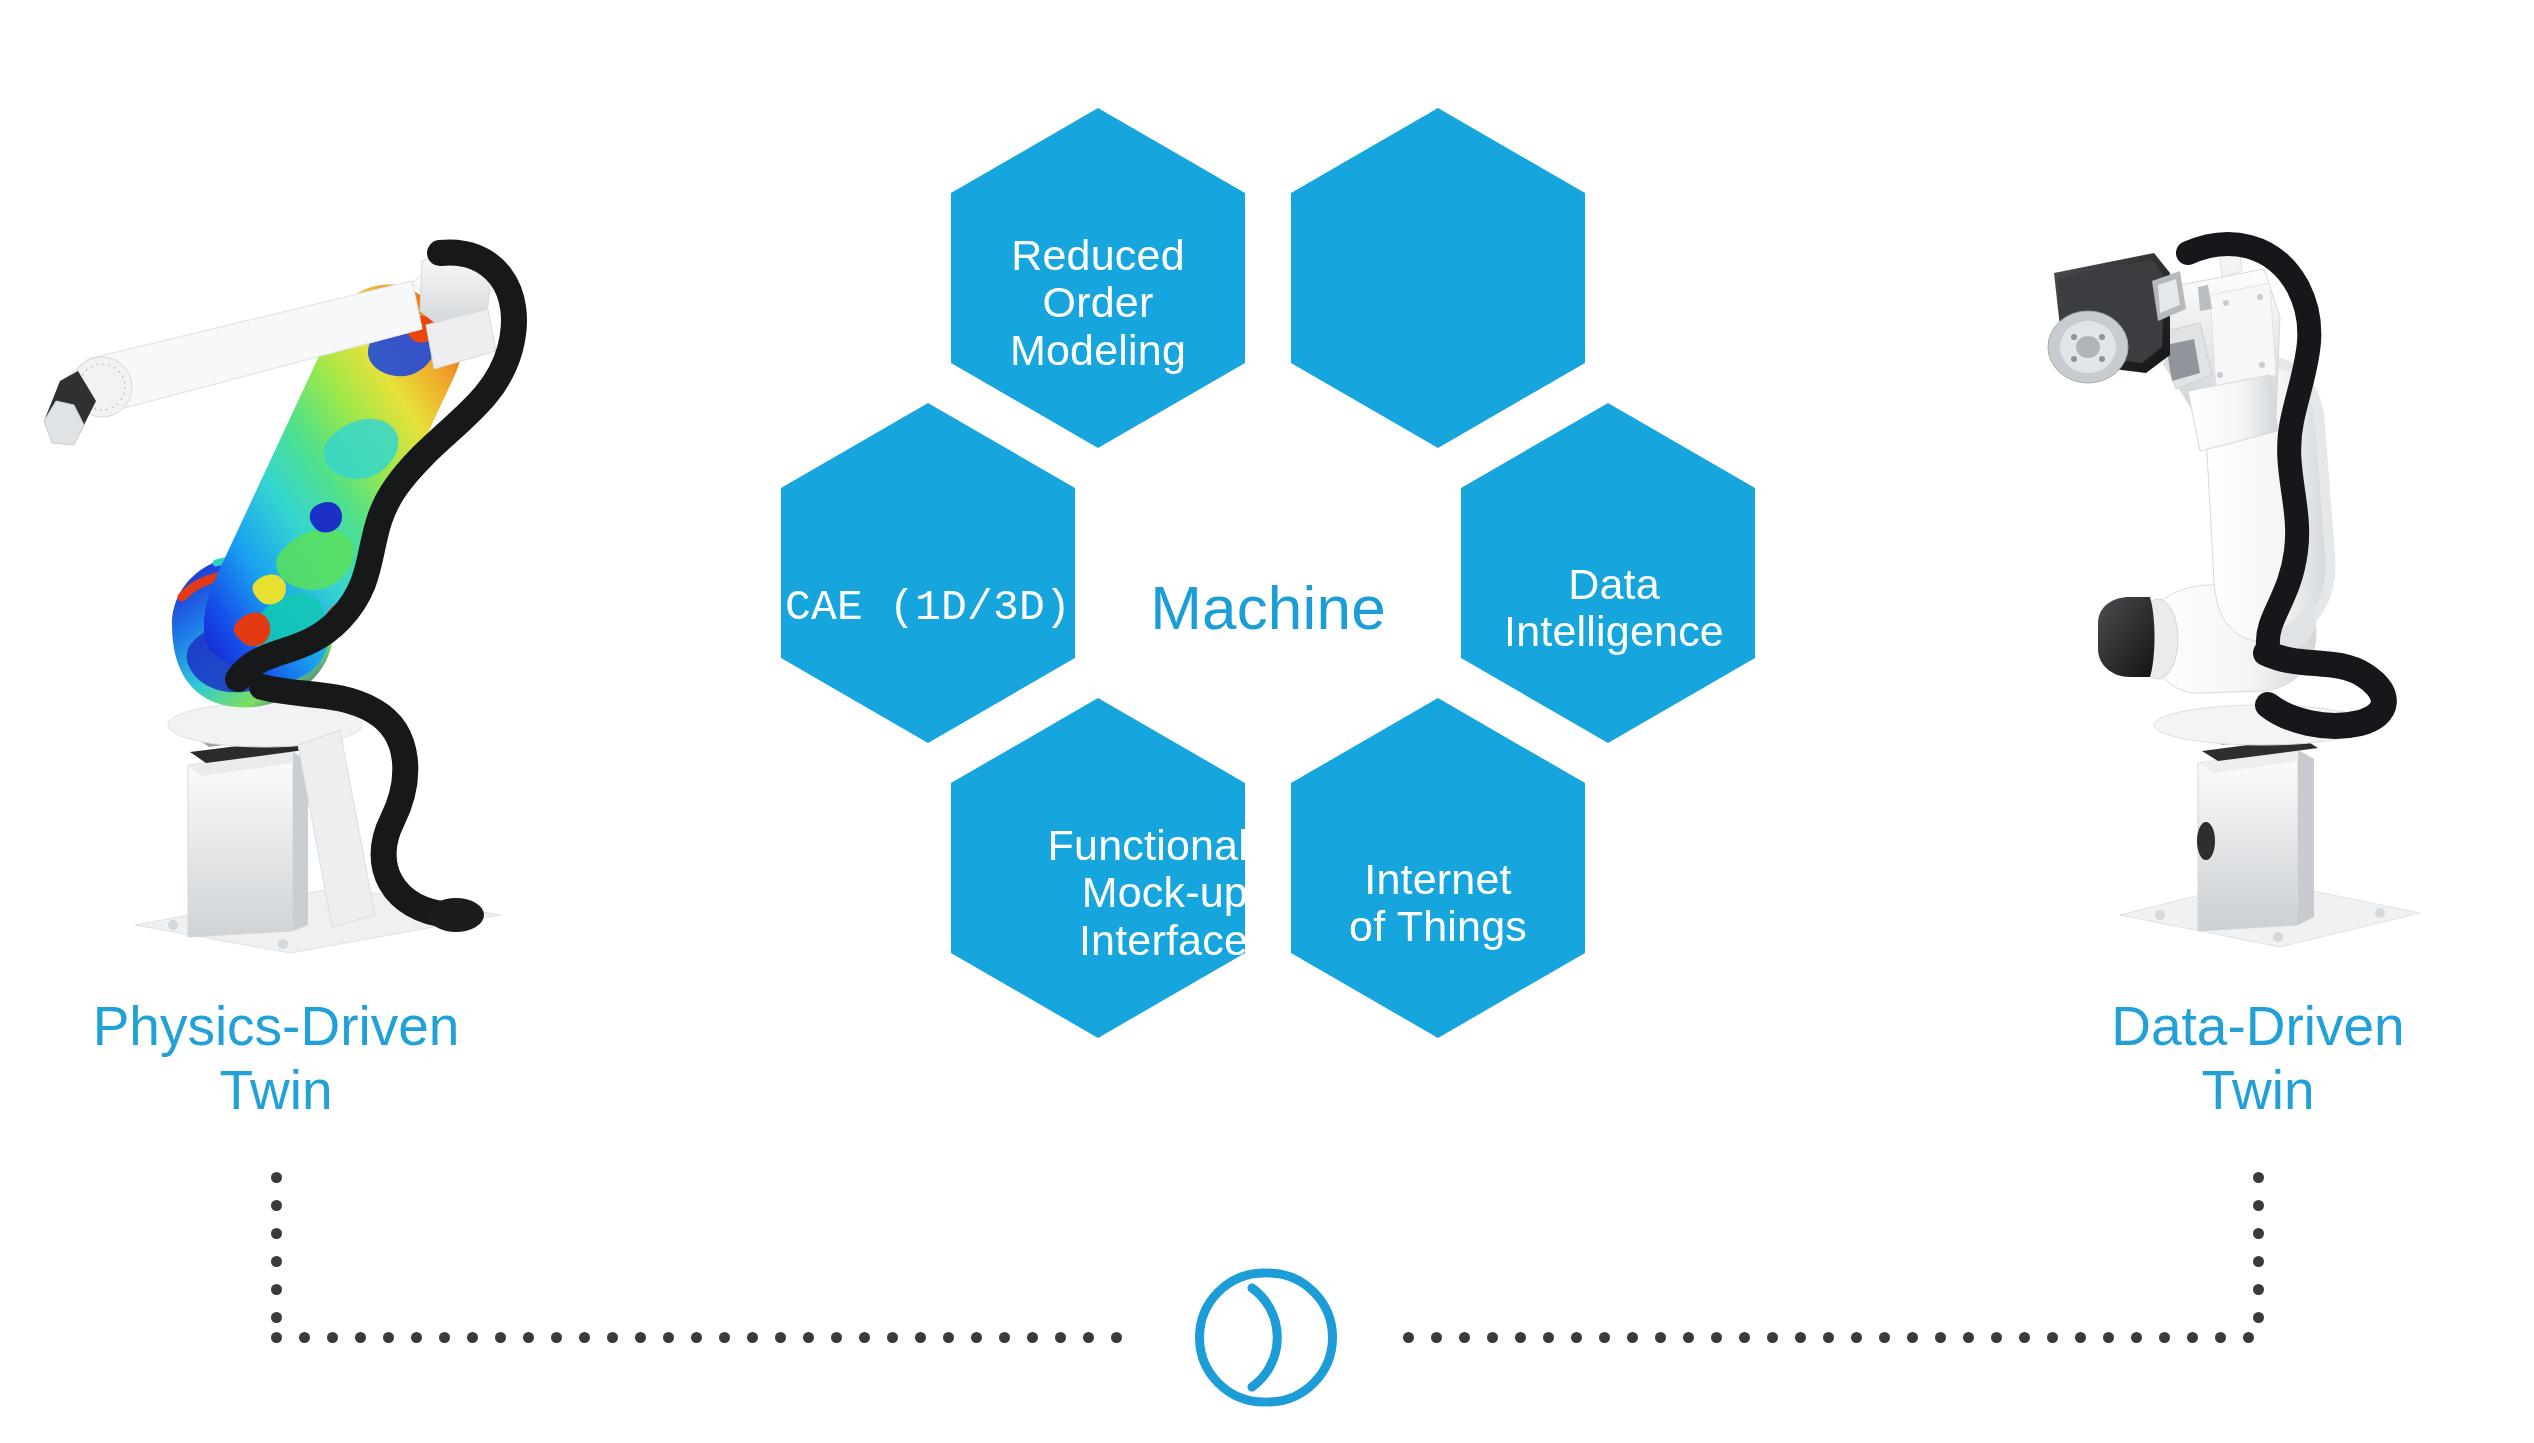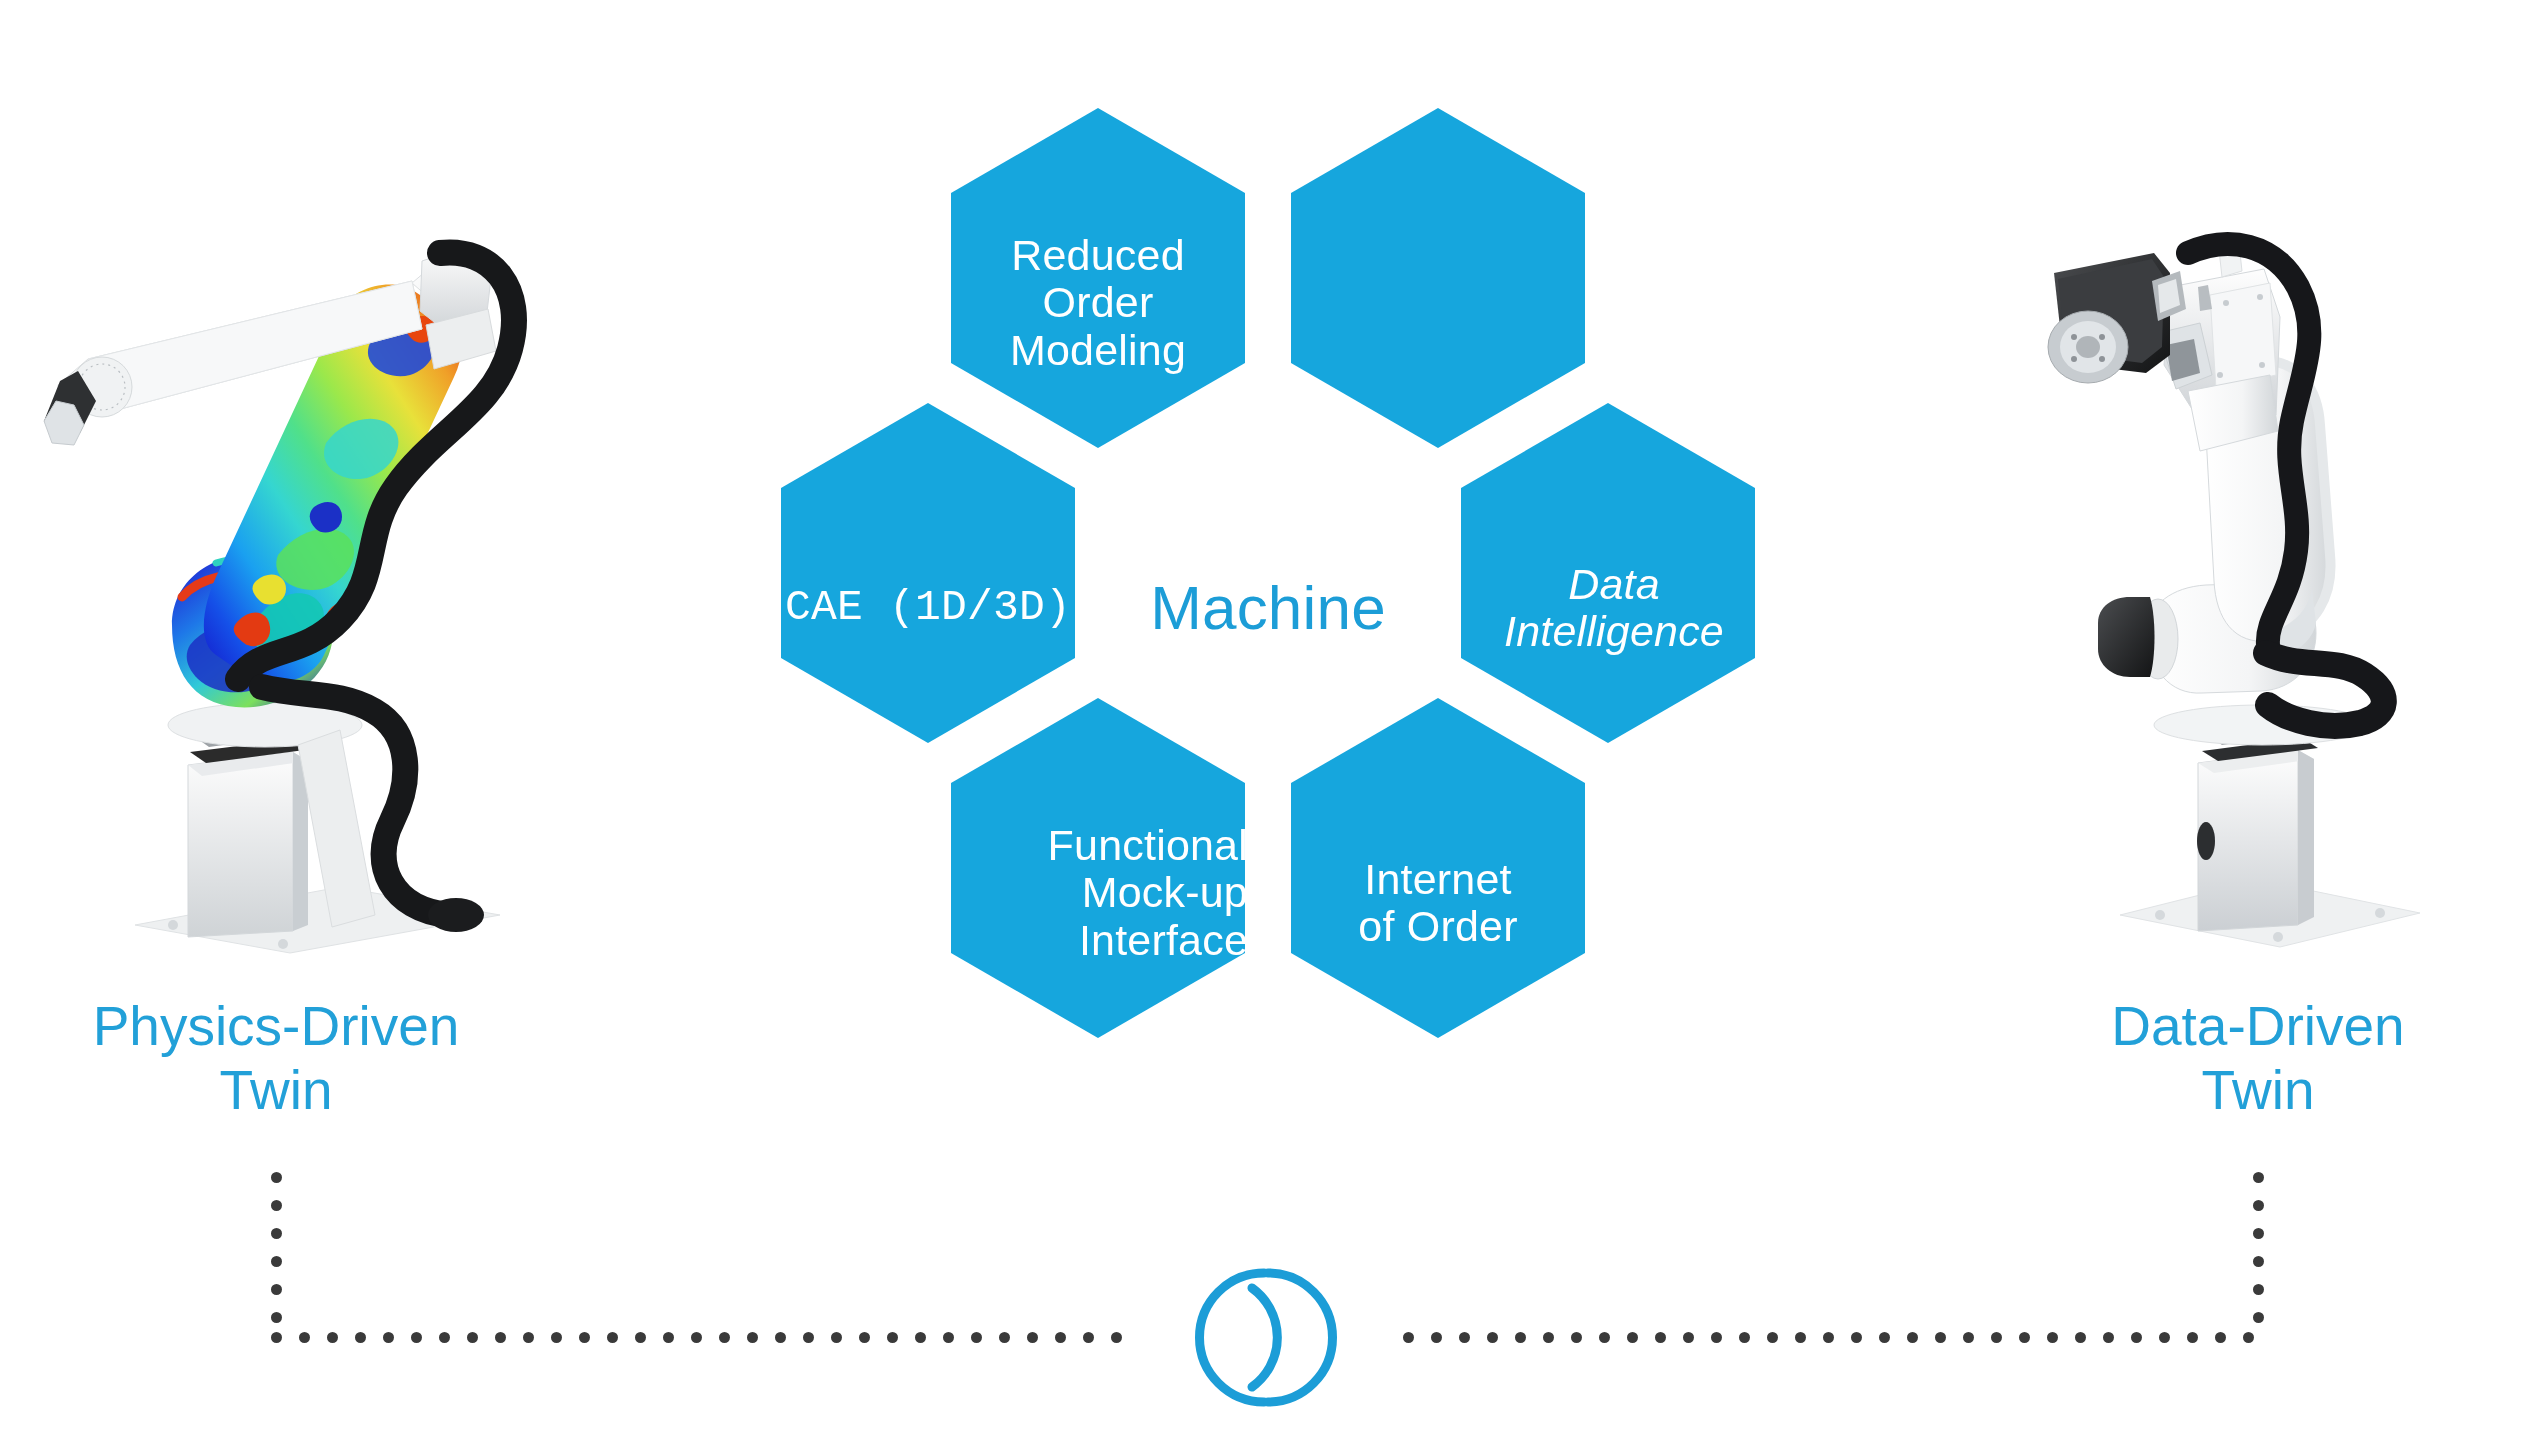--- a/index.html
+++ b/index.html
@@ -247,27 +247,27 @@
     <g>
       <polygon points="1268,403 1415,488 1415,658 1268,743 1121,658 1121,488" fill="#ffffff"></polygon>
     </g>
   </svg>
 
   <div class="hex-label" style="left:1098px;top:303px;width:300px;">Reduced
 Order
 Modeling</div>
   <div class="hex-label" style="left:928px;top:608px;width:300px;font-family:Liberation Mono, monospace;">CAE (1D/3D)</div>
   <div class="hex-label center" style="left:1268px;top:608px;width:320px;">Machine</div>
-  <div class="hex-label" style="left:1614px;top:608px;width:300px;font-style:italic;">Data
+  <div class="hex-label" style="left:1614px;top:608px;width:300px;">Data
 Intelligence</div>
   <div class="hex-label" style="left:1098px;top:893px;width:300px;text-align:right;">Functional
 Mock-up
 Interface</div>
   <div class="hex-label" style="left:1438px;top:903px;width:300px;">Internet
-of Order</div>
+of Things</div>
 
   <div class="twin-caption" style="left:276px;top:995px;width:620px;">Physics-Driven
 Twin</div>
   <div class="twin-caption" style="left:2258px;top:995px;width:620px;">Data-Driven
 Twin</div>
 
   <div id="dots-layer">
       <div class="dot" style="left: 270.5px; top: 1171.5px; background: rgb(58, 58, 58); width: 11px; height: 11px;"></div>
       <div class="dot" style="left: 270.5px; top: 1199.5px; background: rgb(58, 58, 58); width: 11px; height: 11px;"></div>
       <div class="dot" style="left: 270.5px; top: 1227.5px; background: rgb(58, 58, 58); width: 11px; height: 11px;"></div>

